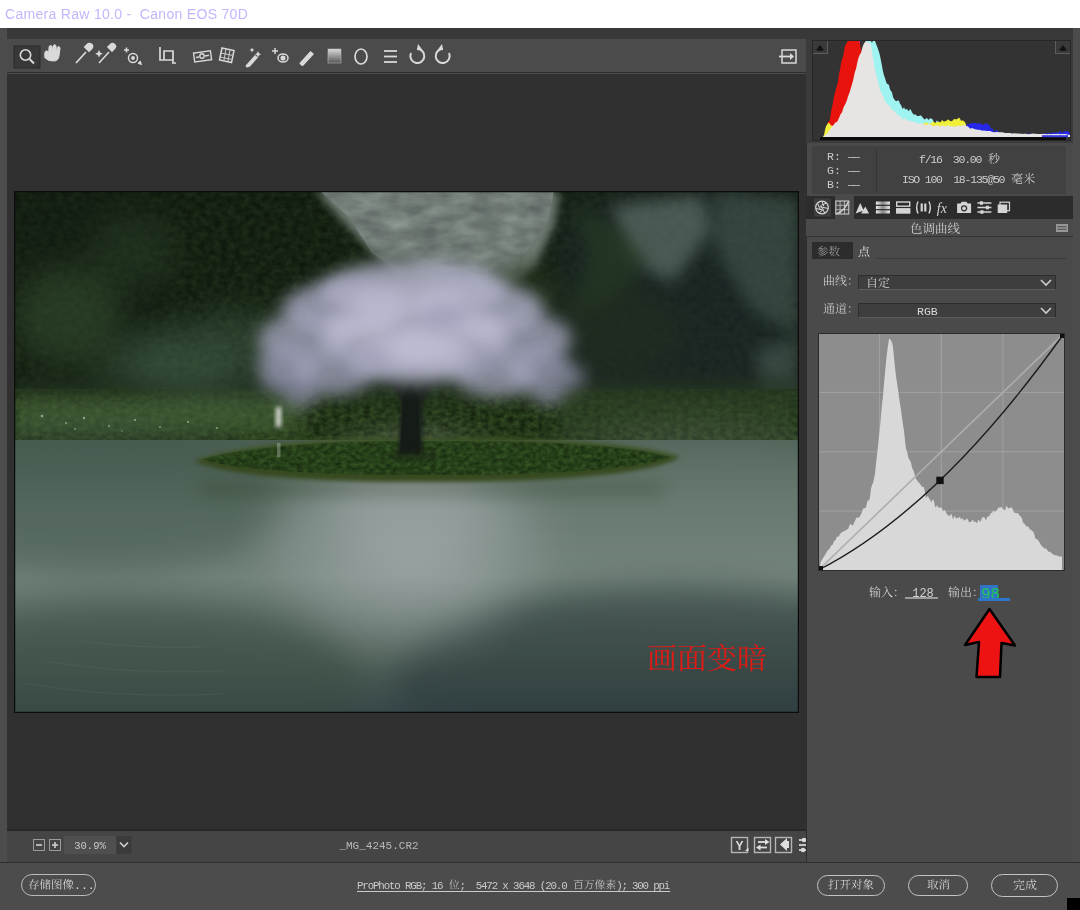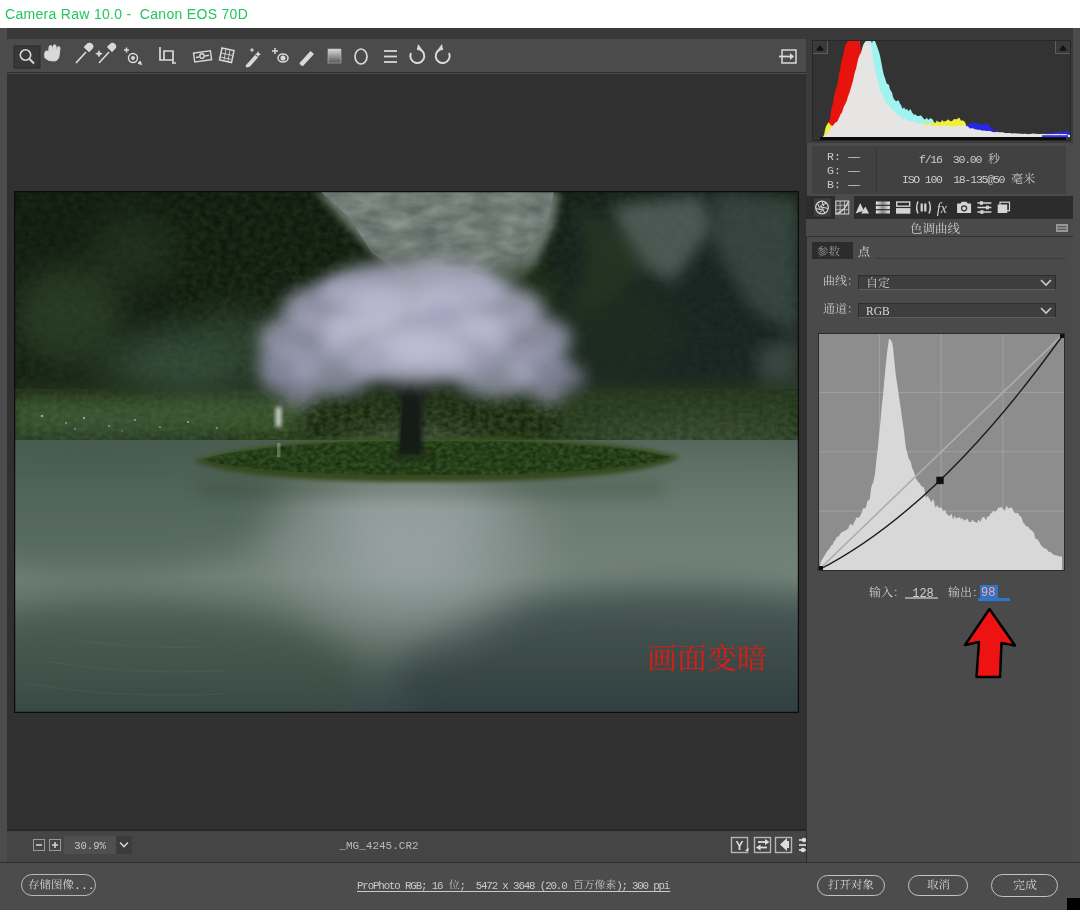--- a/index.html
+++ b/index.html
@@ -39,21 +39,21 @@
       <path id="g31" d="M437 839 427 832C463 801 498 746 504 701C573 650 636 794 437 839ZM696 572 649 518H217L225 488H755C769 488 780 493 782 504C748 534 696 572 696 572ZM169 733 152 732C157 667 118 609 79 588C56 575 42 554 51 531C63 505 101 505 127 523C156 543 183 585 183 650H836C823 612 802 565 786 533L800 526C839 555 892 603 920 639C941 640 952 641 959 648L880 724L835 680H180C178 696 175 714 169 733ZM841 406 793 349H85L93 320H345C331 170 289 37 40 -65L50 -80C354 8 399 147 418 320H561V17C561 -35 578 -50 660 -50H772C936 -50 967 -38 967 -8C967 5 961 13 939 20L936 160H923C912 99 900 43 892 26C888 15 884 12 872 11C858 11 820 10 774 10H670C630 10 626 15 626 30V320H905C919 320 929 325 931 336C897 366 841 406 841 406Z"></path>
       <path id="g32" d="M669 815 660 804C707 781 767 734 789 695C857 664 880 798 669 815ZM142 637V421C142 254 131 74 32 -71L45 -83C192 58 207 260 207 414H388C384 244 372 156 353 138C346 130 338 128 323 128C305 128 256 132 228 135V118C254 114 283 106 293 97C304 87 307 69 307 51C341 51 374 61 395 81C430 113 445 207 451 407C471 409 483 414 490 422L416 481L379 442H207V608H535C549 446 580 301 640 184C569 87 476 1 358 -60L366 -73C492 -23 591 50 667 135C708 70 760 15 824 -26C873 -60 933 -86 956 -55C964 -45 961 -30 930 5L947 154L934 157C922 116 903 67 891 44C882 23 875 23 856 37C795 73 747 124 710 186C776 274 822 370 853 465C881 464 890 470 894 483L789 514C767 422 731 330 680 245C633 349 609 475 599 608H930C944 608 954 613 956 624C923 654 868 697 868 697L820 637H597C594 690 592 743 593 797C617 800 626 812 628 825L526 836C526 768 528 701 533 637H220L142 671Z"></path>
       <path id="g33" d="M523 836 512 829C555 783 601 706 606 643C675 586 737 742 523 836ZM397 513 382 505C454 380 477 195 487 94C545 15 625 236 397 513ZM853 671 805 611H306L314 581H915C929 581 939 586 942 597C908 629 853 671 853 671ZM268 558 228 574C264 640 297 710 325 784C347 783 359 792 363 804L259 838C205 646 112 450 25 329L39 319C86 365 131 420 173 483V-78H185C210 -78 237 -61 238 -55V540C255 543 265 549 268 558ZM877 72 827 11H658C730 159 797 347 834 480C856 481 868 490 871 503L759 528C733 375 684 167 637 11H276L284 -19H940C953 -19 964 -14 967 -3C932 29 877 72 877 72Z"></path>
       <path id="g34" d="M199 550V-76H210C240 -76 265 -59 265 -51V6H743V-70H753C776 -70 809 -53 810 -46V507C830 511 845 520 852 528L770 591L733 550H442C468 596 499 665 524 724H914C928 724 938 729 941 740C904 773 845 818 845 818L794 754H65L74 724H442C434 668 422 596 413 550H271L199 583ZM743 520V304H265V520ZM743 36H265V275H743Z"></path>
       <path id="g35" d="M47 722 55 693H363C359 444 344 162 48 -64L63 -81C303 68 387 255 418 447H725C711 240 684 64 648 32C635 21 625 18 604 18C578 18 485 27 431 33L430 15C478 8 532 -4 551 -16C566 -27 572 -45 572 -65C622 -65 663 -52 694 -24C745 25 777 211 790 438C811 440 825 446 832 453L755 518L716 476H423C433 548 437 621 439 693H928C942 693 952 698 955 709C919 741 862 785 862 785L811 722Z"></path>
       <path id="g36" d="M395 88 312 141C259 80 151 1 55 -45L65 -59C175 -27 293 31 358 82C379 76 387 79 395 88ZM610 126 602 113C689 77 813 3 864 -57C950 -80 943 85 610 126ZM567 827 465 838V741H108L117 712H465V627H140L148 598H465V513H51L60 483H430C371 448 273 397 193 381C185 379 169 376 169 376L200 301C205 303 210 307 214 313C320 324 419 339 502 351C392 304 262 257 152 232C141 229 119 227 119 227L150 146C156 148 163 152 168 159L466 185V6C466 -6 462 -11 448 -11C430 -11 353 -5 353 -5V-19C390 -24 410 -31 422 -40C433 -50 436 -65 438 -82C519 -74 531 -44 531 5V191L801 219C826 194 846 168 857 144C933 106 956 266 685 328L675 318C707 299 745 271 778 241C552 231 344 222 214 218C399 262 605 330 718 379C740 369 756 374 763 382L689 443C661 427 624 407 581 387C461 378 347 371 265 368C347 389 432 417 485 440C509 432 524 439 529 447L478 483H925C939 483 948 488 951 499C918 530 864 572 864 572L818 513H530V598H843C856 598 866 603 868 614C838 643 788 679 788 679L745 627H530V712H886C900 712 910 717 913 728C879 758 826 798 826 798L780 741H530V799C555 804 565 813 567 827Z"></path>
       <path id="g37" d="M232 34C268 34 294 62 294 94C294 129 268 155 232 155C196 155 170 129 170 94C170 62 196 34 232 34ZM232 436C268 436 294 464 294 496C294 531 268 557 232 557C196 557 170 531 170 496C170 464 196 436 232 436Z"></path>
     </defs>
   </svg>
 <div class="abs" style="left:0;top:0;width:1080px;height:28px;background:#fff"></div>
-<div class="abs" style="left:5px;top:6px;font-size:14px;color:#22c55e;letter-spacing:0.3px">Camera Raw 10.0 -&nbsp; Canon EOS 70D</div>
+<div class="abs" style="left:5px;top:6px;font-size:14px;color:#c4b5fd;letter-spacing:0.3px">Camera Raw 10.0 -&nbsp; Canon EOS 70D</div>
 <div class="abs" style="left:0;top:28px;width:1080px;height:882px;background:#4c4c4c"></div>
 <div class="abs" style="left:7px;top:28px;width:1066px;height:12px;background:#393939"></div>
 <div class="abs" style="left:7px;top:39px;width:799px;height:34px;background:#4b4b4b;border-bottom:1px solid #2e2e2e"></div>
 <div class="abs" style="left:7px;top:74px;width:799px;height:755px;background:#303030"></div>
 <svg style="position:absolute;left:0px;top:0px" width="799" height="90">
     <rect x="14" y="46" width="26" height="22" fill="#383838" stroke="#2a2a2a"></rect>
     <circle cx="25.5" cy="55" r="5.2" fill="none" stroke="#d9d9d9" stroke-width="1.6"></circle>
     <line x1="29.5" y1="59" x2="34" y2="63.5" stroke="#d9d9d9" stroke-width="2"></line>
     <g stroke="#d9d9d9" fill="#d9d9d9">
       <path d="M45,58 q-1,-6 1,-7 q1.5,-0.6 2,1 l0.5,2 l0.6,-7 q0.3,-1.6 1.7,-1.4 q1.3,0.2 1.3,1.8 l0.1,5 l1,-6.3 q0.3,-1.5 1.6,-1.3 q1.3,0.2 1.3,1.7 l0.1,6 l1.2,-4.8 q0.4,-1.4 1.6,-1 q1.2,0.4 1,1.8 l-1,7.5 q-0.6,5 -5.5,5 q-5.5,0.3 -8.5,-3.3Z"></path>
@@ -505,21 +505,21 @@
     <g transform="translate(0,11.0)">
       <use href="#g9" transform="translate(0.0,0) scale(0.0120,-0.0120)" fill="#cfcfcf"></use>
       <use href="#g10" transform="translate(12.0,0) scale(0.0120,-0.0120)" fill="#cfcfcf"></use>
       <use href="#g37" transform="translate(24.0,0) scale(0.0120,-0.0120)" fill="#cfcfcf"></use>
     </g>
   </svg>
 <div class="abs" style="left:858px;top:303px;width:198px;height:15px;background:#3e3e3e;border:1px solid #2d2d2d;border-bottom-color:#5c5c5c"></div>
 <svg class="abs" style="left:1040px;top:307px" width="12" height="8">
     <path d="M1,1 l5,5 l5,-5" stroke="#ccc" stroke-width="1.6" fill="none"></path>
   </svg>
-<div class="abs" style="left:866px;top:304.5px;font-family:Liberation Serif, serif;font-size:11.5px;color:#dadada">RGB</div>
+<div class="abs" style="left:917px;top:304.5px;font-family:Liberation Mono, monospace;font-size:11.5px;color:#dadada">RGB</div>
 <svg style="position:absolute;left:818px;top:333px" width="247" height="238">
     <rect x="0" y="0" width="247" height="238" fill="#8d8d8d"></rect>
     <line x1="61.6" y1="0" x2="61.6" y2="237.5" stroke="#a2a2a2" stroke-width="1"></line>
     <line x1="0" y1="59.4" x2="246.5" y2="59.4" stroke="#a2a2a2" stroke-width="1"></line>
     <line x1="123.2" y1="0" x2="123.2" y2="237.5" stroke="#a2a2a2" stroke-width="1"></line>
     <line x1="0" y1="118.8" x2="246.5" y2="118.8" stroke="#a2a2a2" stroke-width="1"></line>
     <line x1="184.9" y1="0" x2="184.9" y2="237.5" stroke="#a2a2a2" stroke-width="1"></line>
     <line x1="0" y1="178.1" x2="246.5" y2="178.1" stroke="#a2a2a2" stroke-width="1"></line>
     <path d="M2.0,237.0L2.0,233.1L3.0,228.3L4.0,226.7L5.0,225.2L6.0,223.6L7.0,222.1L8.0,220.2L9.0,218.6L10.0,217.2L11.0,216.3L12.0,214.9L13.0,212.4L14.0,212.3L15.0,211.2L16.0,208.1L17.0,207.7L18.0,206.0L19.0,203.6L20.0,203.9L21.0,203.0L22.0,201.1L23.0,200.0L24.0,199.0L25.0,198.8L26.0,198.1L27.0,197.7L28.0,197.3L29.0,196.2L30.0,196.1L31.0,193.5L32.0,191.2L33.0,191.1L34.0,192.3L35.0,192.5L36.0,189.5L37.0,188.0L38.0,185.6L39.0,184.1L40.0,185.0L41.0,184.4L42.0,182.9L43.0,181.3L44.0,179.1L45.0,175.7L46.0,175.0L47.0,175.4L48.0,174.2L49.0,169.7L50.0,166.7L51.0,168.1L52.0,164.2L53.0,155.4L54.0,151.9L55.0,150.0L56.0,145.8L57.0,140.5L58.0,130.5L59.0,121.7L60.0,113.5L61.0,103.0L62.0,93.7L63.0,82.3L64.0,71.2L65.0,62.7L66.0,50.8L67.0,40.0L68.0,29.6L69.0,20.0L70.0,12.7L71.0,6.0L72.0,5.8L73.0,8.0L74.0,8.9L75.0,14.6L76.0,24.3L77.0,34.6L78.0,43.6L79.0,49.7L80.0,56.5L81.0,63.7L82.0,70.4L83.0,77.0L84.0,84.7L85.0,91.7L86.0,98.1L87.0,107.6L88.0,115.4L89.0,118.5L90.0,123.1L91.0,126.4L92.0,127.2L93.0,129.8L94.0,134.5L95.0,136.7L96.0,138.7L97.0,143.1L98.0,145.7L99.0,147.3L100.0,148.7L101.0,149.8L102.0,150.8L103.0,152.5L104.0,153.7L105.0,153.7L106.0,154.6L107.0,159.4L108.0,165.3L109.0,163.5L110.0,163.0L111.0,165.5L112.0,166.2L113.0,169.2L114.0,168.1L115.0,165.9L116.0,168.3L117.0,173.5L118.0,174.4L119.0,171.7L120.0,173.9L121.0,175.1L122.0,174.3L123.0,174.7L124.0,175.3L125.0,177.9L126.0,177.4L127.0,177.1L128.0,179.4L129.0,181.0L130.0,182.2L131.0,182.8L132.0,183.0L133.0,180.5L134.0,182.3L135.0,186.6L136.0,183.9L137.0,182.9L138.0,185.7L139.0,184.8L140.0,185.1L141.0,184.6L142.0,183.7L143.0,186.5L144.0,185.3L145.0,185.8L146.0,187.7L147.0,187.0L148.0,186.6L149.0,185.4L150.0,186.8L151.0,189.3L152.0,189.0L153.0,189.0L154.0,187.6L155.0,186.7L156.0,188.9L157.0,188.6L158.0,189.3L159.0,190.2L160.0,187.4L161.0,186.8L162.0,188.9L163.0,187.4L164.0,184.7L165.0,184.2L166.0,184.0L167.0,185.2L168.0,187.5L169.0,184.6L170.0,182.7L171.0,184.0L172.0,181.4L173.0,179.8L174.0,180.2L175.0,177.6L176.0,178.2L177.0,179.0L178.0,177.5L179.0,177.6L180.0,175.1L181.0,174.2L182.0,174.9L183.0,173.7L184.0,174.4L185.0,176.3L186.0,176.6L187.0,177.8L188.0,173.9L189.0,172.8L190.0,175.7L191.0,175.0L192.0,175.1L193.0,174.5L194.0,174.5L195.0,177.1L196.0,179.4L197.0,179.4L198.0,180.5L199.0,179.9L200.0,180.1L201.0,182.1L202.0,183.0L203.0,183.7L204.0,185.6L205.0,189.4L206.0,190.6L207.0,191.2L208.0,193.4L209.0,193.5L210.0,193.2L211.0,194.8L212.0,196.8L213.0,196.6L214.0,197.9L215.0,198.6L216.0,199.9L217.0,204.5L218.0,206.0L219.0,206.0L220.0,207.3L221.0,208.4L222.0,210.2L223.0,212.2L224.0,213.2L225.0,214.0L226.0,215.2L227.0,215.5L228.0,215.5L229.0,216.5L230.0,218.2L231.0,218.9L232.0,218.6L233.0,219.6L234.0,220.7L235.0,221.1L236.0,221.9L237.0,222.2L238.0,222.2L239.0,222.5L240.0,223.0L241.0,223.5L242.0,223.3L243.0,223.5L244.0,223.5L244.0,237.0Z" fill="#d8d8d8"></path>
     <line x1="0" y1="237.5" x2="246.5" y2="0" stroke="#adadad" stroke-width="1.6"></line>
@@ -541,21 +541,21 @@
   </svg>
 <div class="abs" style="left:905px;top:597px;width:33px;height:1.5px;background:#9a9a9a"></div>
 <svg style="position:absolute;left:948px;top:585px;overflow:visible" width="36" height="15">
     <g transform="translate(0,11.5)">
       <use href="#g11" transform="translate(0.0,0) scale(0.0120,-0.0120)" fill="#d0d0d0"></use>
       <use href="#g13" transform="translate(12.0,0) scale(0.0120,-0.0120)" fill="#d0d0d0"></use>
       <use href="#g37" transform="translate(24.0,0) scale(0.0120,-0.0120)" fill="#d0d0d0"></use>
     </g>
   </svg>
 <div class="abs" style="left:980px;top:584.5px;width:18px;height:13.5px;background:#3173c5"></div>
-<div class="abs" style="left:981px;top:585.5px;font-family:'Liberation Mono';font-size:12px;color:#fca5a5">98</div>
+<div class="abs" style="left:981px;top:585.5px;font-family:'Liberation Mono';font-size:16px;color:#22c55e">98</div>
 <div class="abs" style="left:978px;top:598px;width:32px;height:2.5px;background:#2e76c9"></div>
 <svg class="abs" style="left:958px;top:604px;overflow:visible" width="62" height="78">
     <path d="M31.5,5 L57,41.5 L43.5,39 L42,73 L18.5,73 L21,38 L7,41 Z" fill="#ec1312" stroke="#000" stroke-width="2.5" stroke-linejoin="round"></path>
   </svg>
 <div class="abs" style="left:0;top:862px;width:1080px;height:48px;background:#4c4c4c;border-top:1px solid #2e2e2e"></div>
 <div class="abs" style="left:1067px;top:898px;width:13px;height:12px;background:#000"></div>
 <div class="abs" style="left:21px;top:874px;width:75px;height:22px;border:1.3px solid #b9b9b9;border-radius:11px"></div>
 <svg class="abs" style="left:28px;top:878px;overflow:visible" width="64" height="15">
     <g transform="translate(0,10.7)">
       <use href="#g21" transform="translate(0.0,0) scale(0.0115,-0.0115)" fill="#dcdcdc"></use>

